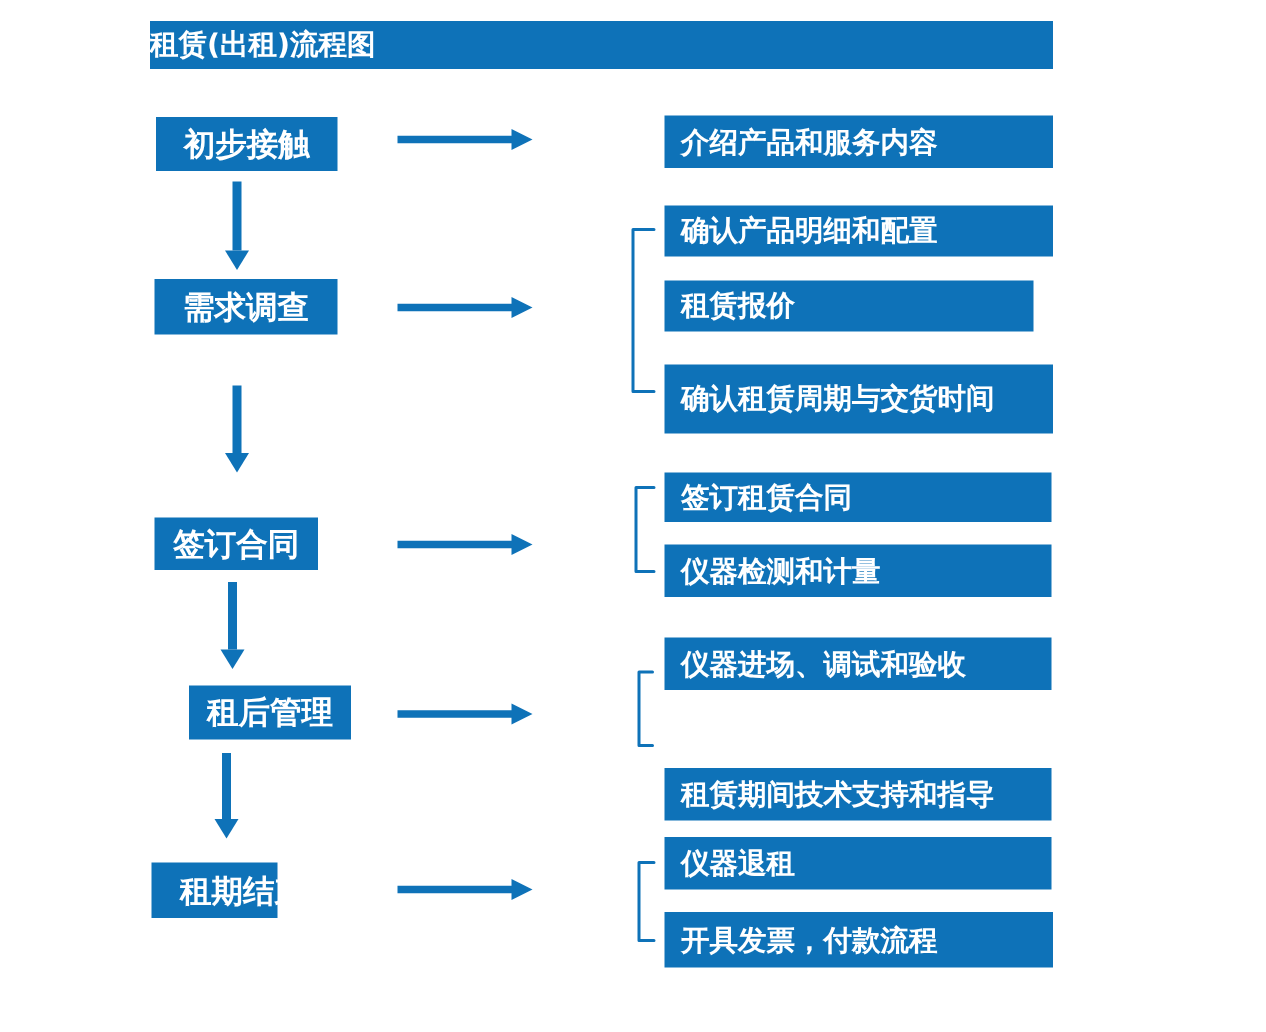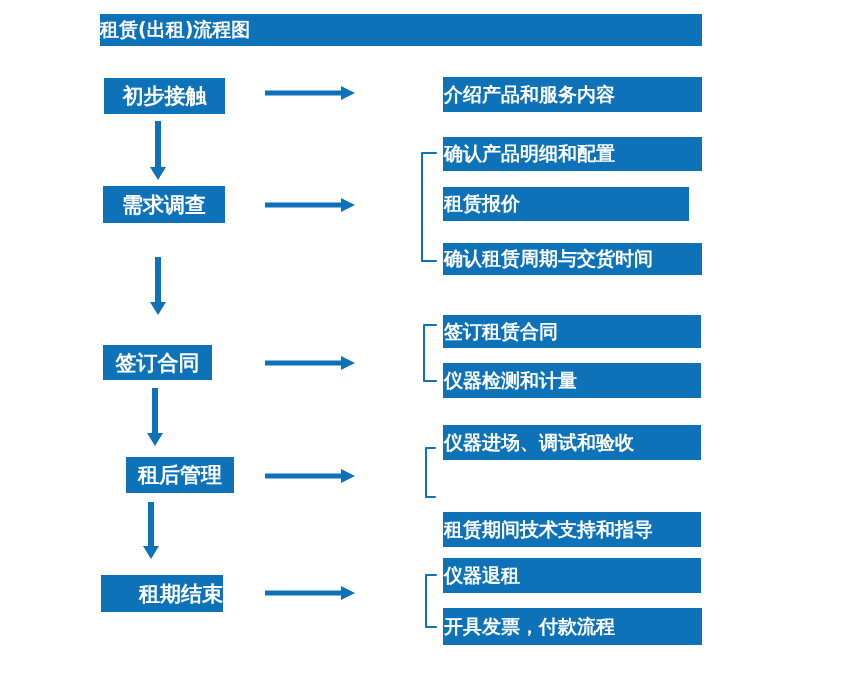--- a/index.html
+++ b/index.html
@@ -37,21 +37,21 @@
     white-space: nowrap;
   }
   .output-box {
     position: absolute;
     background: var(--blue);
     color: var(--box-text);
     font-size: 19px;
     font-weight: bold;
     display: flex;
     align-items: center;
-    padding-left: 1px;
+    padding-left: 11px;
     white-space: nowrap;
   }
   .connector-layer {
     position: absolute;
     left: 0; top: 0;
     width: 844px; height: 688px;
     pointer-events: none;
   }
   .arrow { fill: var(--blue); }
   .bracket {
@@ -76,35 +76,35 @@
   </div>
   <div class="stage-box" style="left:103px; top:186px; width:122px; height:37px;">
     <span>需求调查</span>
   </div>
   <div class="stage-box" style="left:103px; top:345px; width:109px; height:35px;">
     <span>签订合同</span>
   </div>
   <div class="stage-box" style="left:100px; top:457px; width:108px; height:36px;margin-left:26px;">
     <span>租后管理</span>
   </div>
-  <div class="stage-box" style="left:101px; top:575px; width:122px; height:37px;padding-left:38px;">
+  <div class="stage-box" style="left:101px; top:575px; width:84px; height:37px;padding-left:38px;">
     <span>租期结束</span>
   </div>
 
   <div class="output-box" style="left:443px; top:77px;  width:259px; height:35px;">
     <span>介绍产品和服务内容</span>
   </div>
 
   <div class="output-box" style="left:443px; top:137px; width:259px; height:34px;">
     <span>确认产品明细和配置</span>
   </div>
   <div class="output-box" style="left:443px; top:187px; width:246px; height:34px;">
     <span>租赁报价</span>
   </div>
-  <div class="output-box" style="left:443px; top:243px; width:259px; height:32px;">
+  <div class="output-box" style="left:443px; top:243px; width:259px; height:46px;">
     <span>确认租赁周期与交货时间</span>
   </div>
 
   <div class="output-box" style="left:443px; top:315px; width:258px; height:33px;text-align:center;">
     <span>签订租赁合同</span>
   </div>
   <div class="output-box" style="left:443px; top:363px; width:258px; height:35px;">
     <span>仪器检测和计量</span>
   </div>
 

